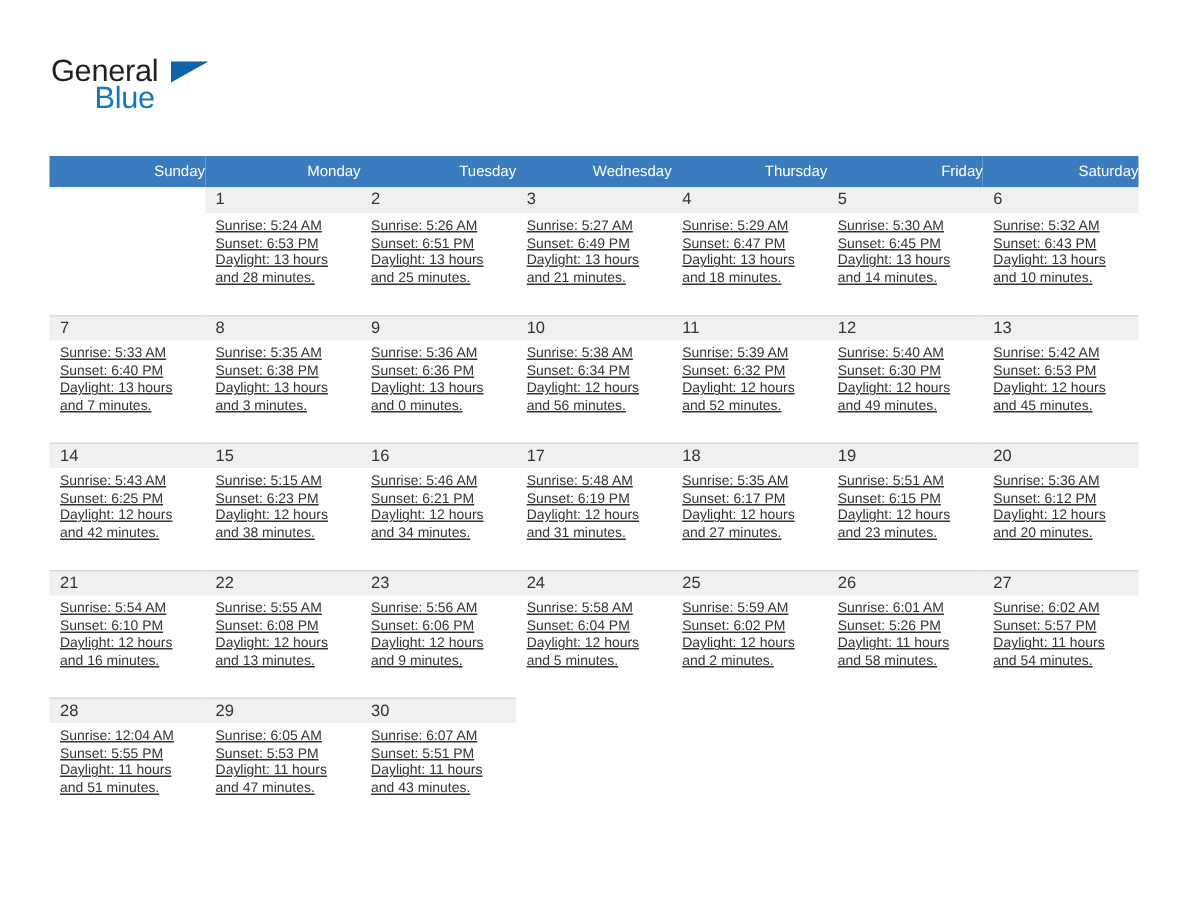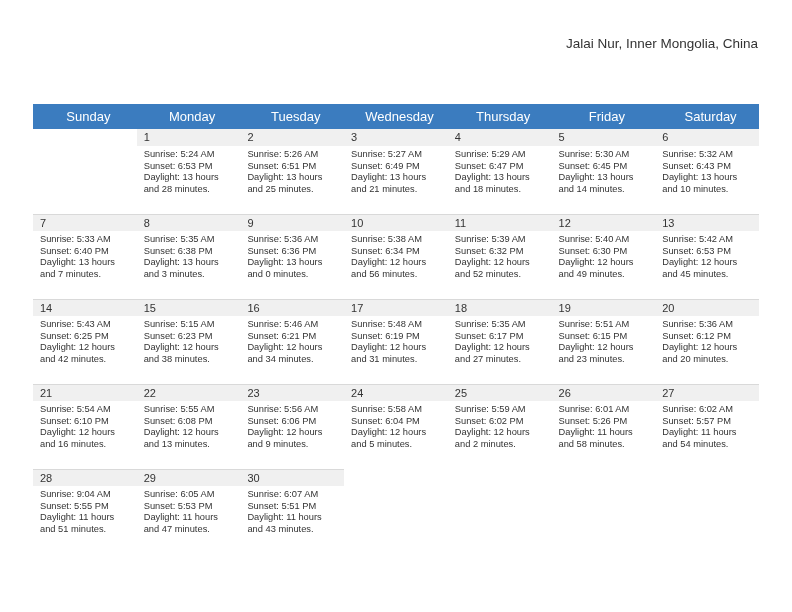--- a/index.html
+++ b/index.html
@@ -93,23 +93,23 @@
     position: absolute;
     left: 33px;
     top: 104px;
     width: 726px;
     border-collapse: collapse;
     table-layout: fixed;
   }
   .calendar th {
     background: #3b7cbf;
     color: #ffffff;
-    font-size: 13px;
+    font-size: 10px;
     font-weight: normal;
-    text-align: center;
+    text-align: right;
     padding: 5px 0 5px 7px;
     height: 11px;
     border: none;
   }
   .calendar td {
     width: 103.71px;
     height: 77px;
     vertical-align: top;
     padding: 0;
     border: none;
@@ -134,42 +134,47 @@
   }
   .daynum-row.empty {
     background: #ffffff;
     border-top: none;
   }
   .cell-lines {
     padding: 3px 5px 0 7px;
     font-size: 9.3px;
     line-height: 11.6px;
     color: #333333;
+    text-decoration: underline;
   }
   .cell-lines div {
     white-space: nowrap;
   }
   .row-sep td {
     height: 8px;
     background: #ffffff;
   }
   .empty-cell .cell-inner {
     background: #ffffff;
   }
 </style>
 </head>
 <body>
 
 <div class="page">
 
   <div class="header">
 
+    <div class="logo">
+      <span class="logo-general">General</span>
+      <span class="logo-triangle"></span>
+      <span class="logo-blue">Blue</span>
+    </div>
 
     <div class="title-block">
-      <h2 class="cal-subtitle">Jalai Nur, Inner Mongolia, China</h2>
     </div>
 
   </div>
 
   <table class="calendar">
     <thead>
       <tr>
         <th>Sunday</th>
         <th>Monday</th>
         <th>Tuesday</th>
@@ -500,21 +505,21 @@
           </td>
         </tr>
         <tr class="row-sep">
           <td colspan="7"></td>
         </tr>
         <tr class="week-row">
           <td>
             <div class="cell-inner">
               <div class="daynum-row">28</div>
               <div class="cell-lines">
-                <div>Sunrise: 9:04 AM</div>
+                <div>Sunrise: 12:04 AM</div>
                 <div>Sunset: 5:55 PM</div>
                 <div>Daylight: 11 hours</div>
                 <div>and 51 minutes.</div>
               </div>
             </div>
           </td>
           <td>
             <div class="cell-inner">
               <div class="daynum-row">29</div>
               <div class="cell-lines">

